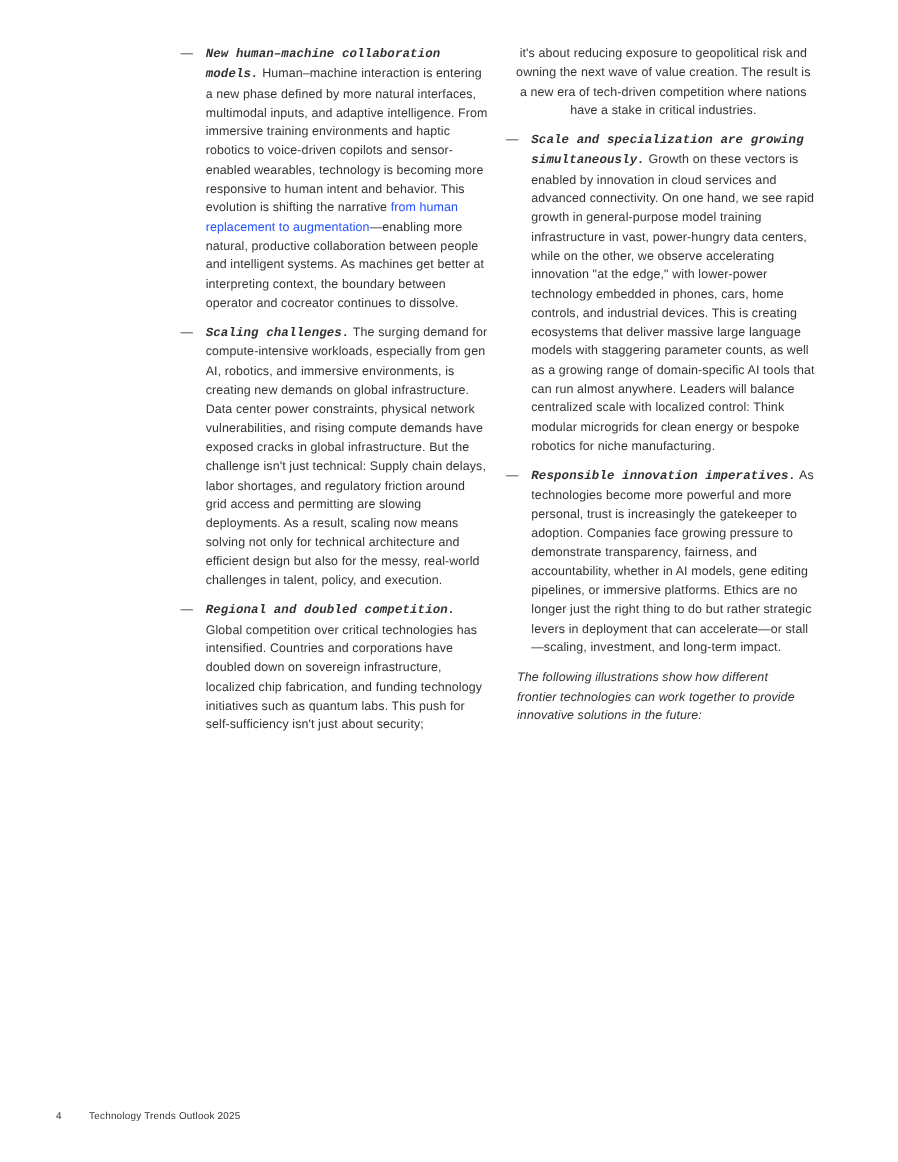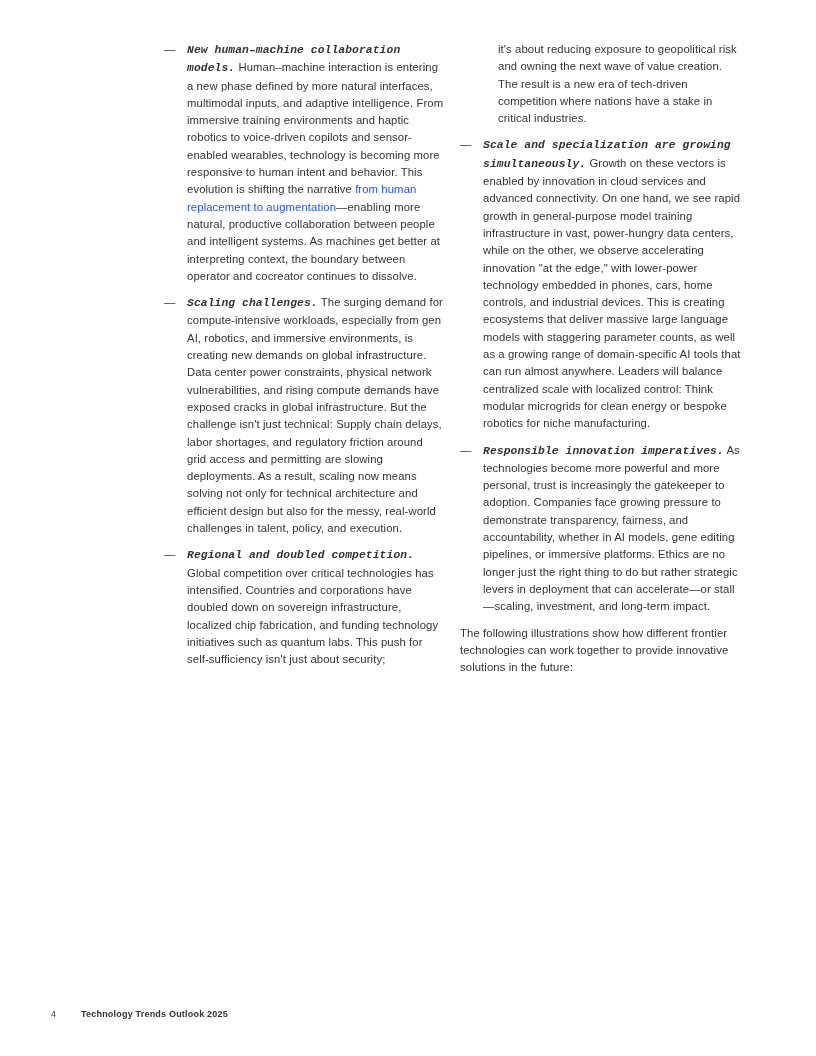--- a/index.html
+++ b/index.html
@@ -44,40 +44,42 @@
     font-weight: 700;
     font-style: italic;
     font-family: Liberation Mono, monospace;
   }
   .inline-link {
     color: var(--link, #2251ff);
     text-decoration: none;
     cursor: pointer;
   }
   .continuation {
-    margin: 0 0 9px 38px;
+    margin: 0 0 9px 5px;
+    text-align: center;
   }
   .closing {
-    margin: 0;
+    margin: 10px;
+    font-style: italic;
   }
   .footer {
     position: absolute;
     left: 51px;
     top: 1008px;
     font-size: 9px;
     line-height: 12px;
     letter-spacing: 0.2px;
     display: flex;
   }
   .pagenum {
     display: inline-block;
     width: 30px;
   }
   .ftitle {
-    font-weight: 700;
+    font-weight: 400;
   }
 </style>
 </head>
 <body>
 
 <div class="page">
   <div class="columns">
 
     <section class="col">
 

